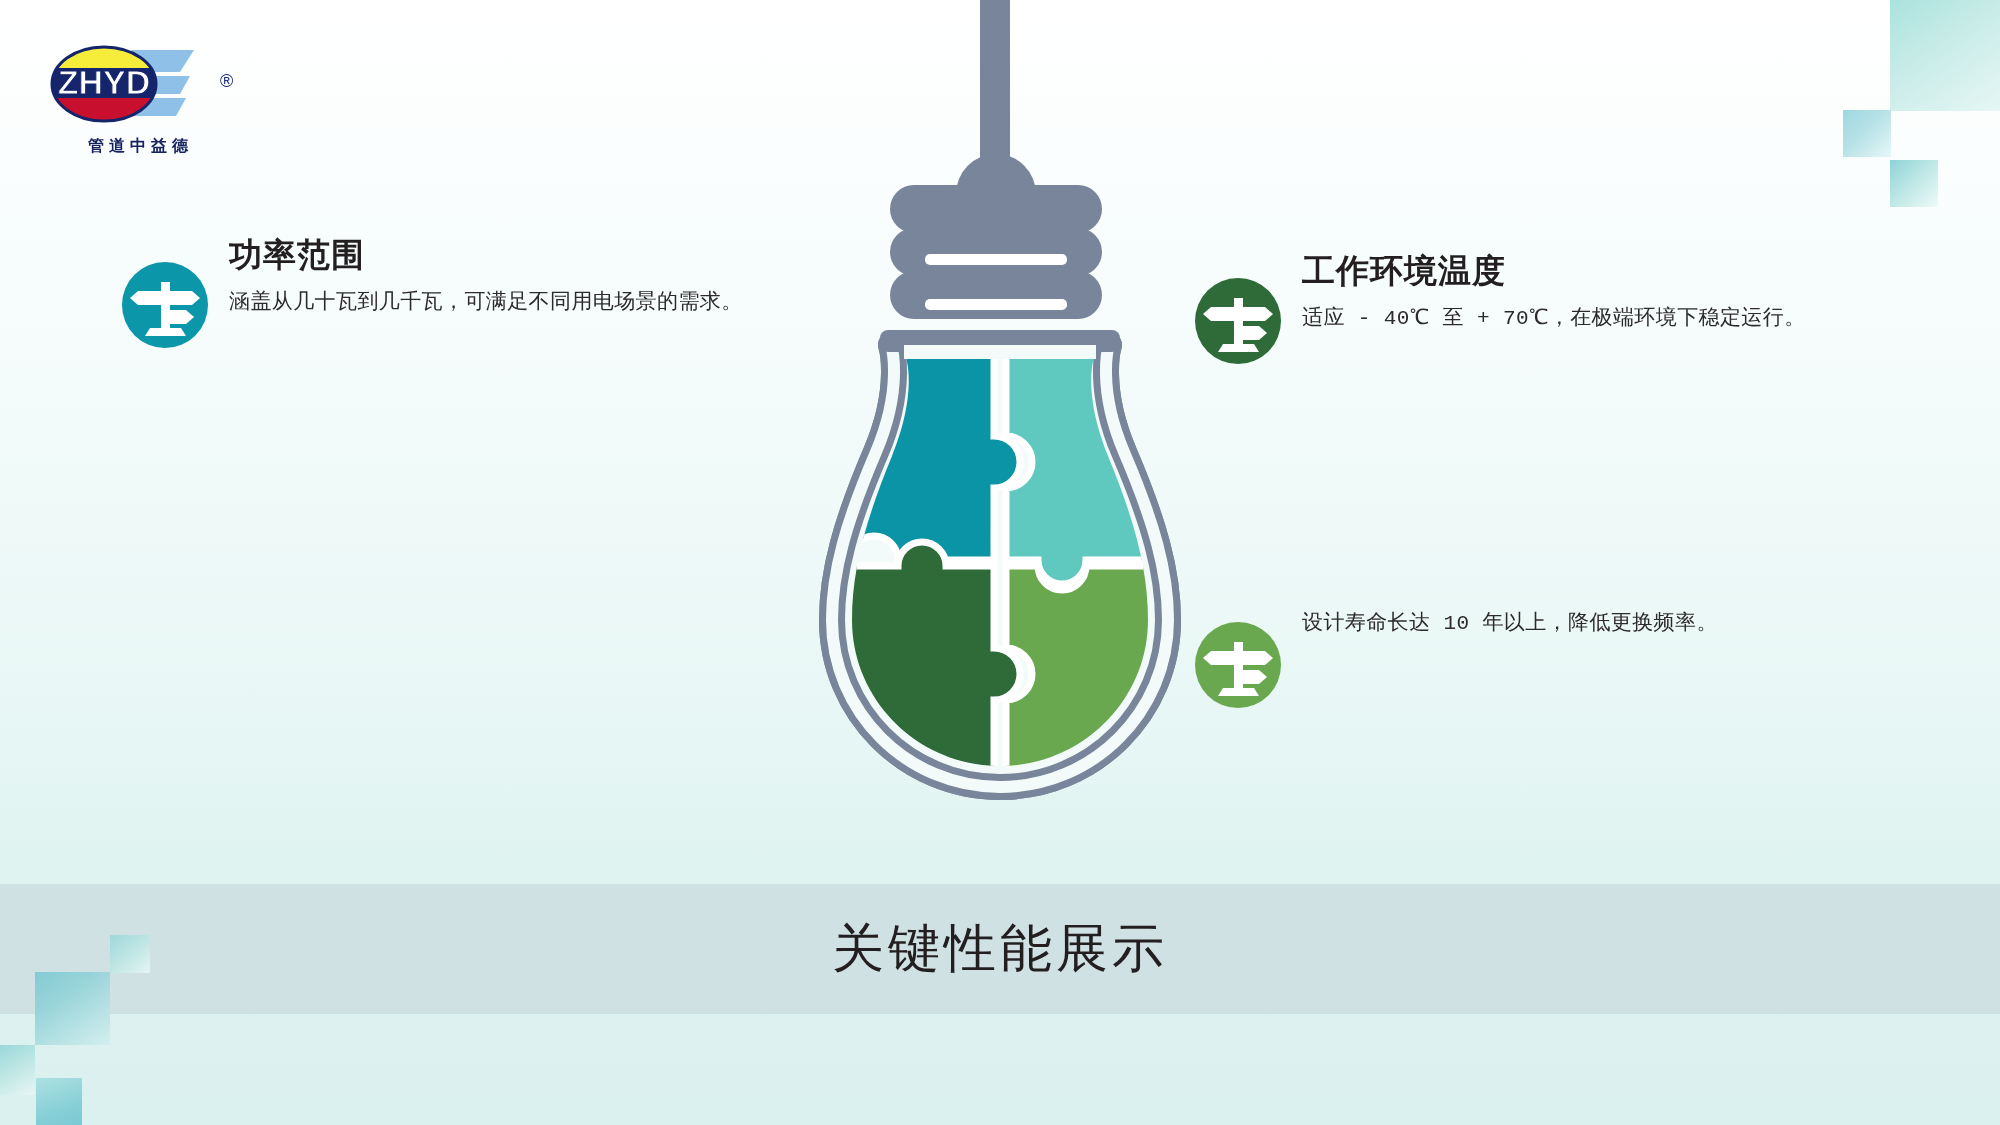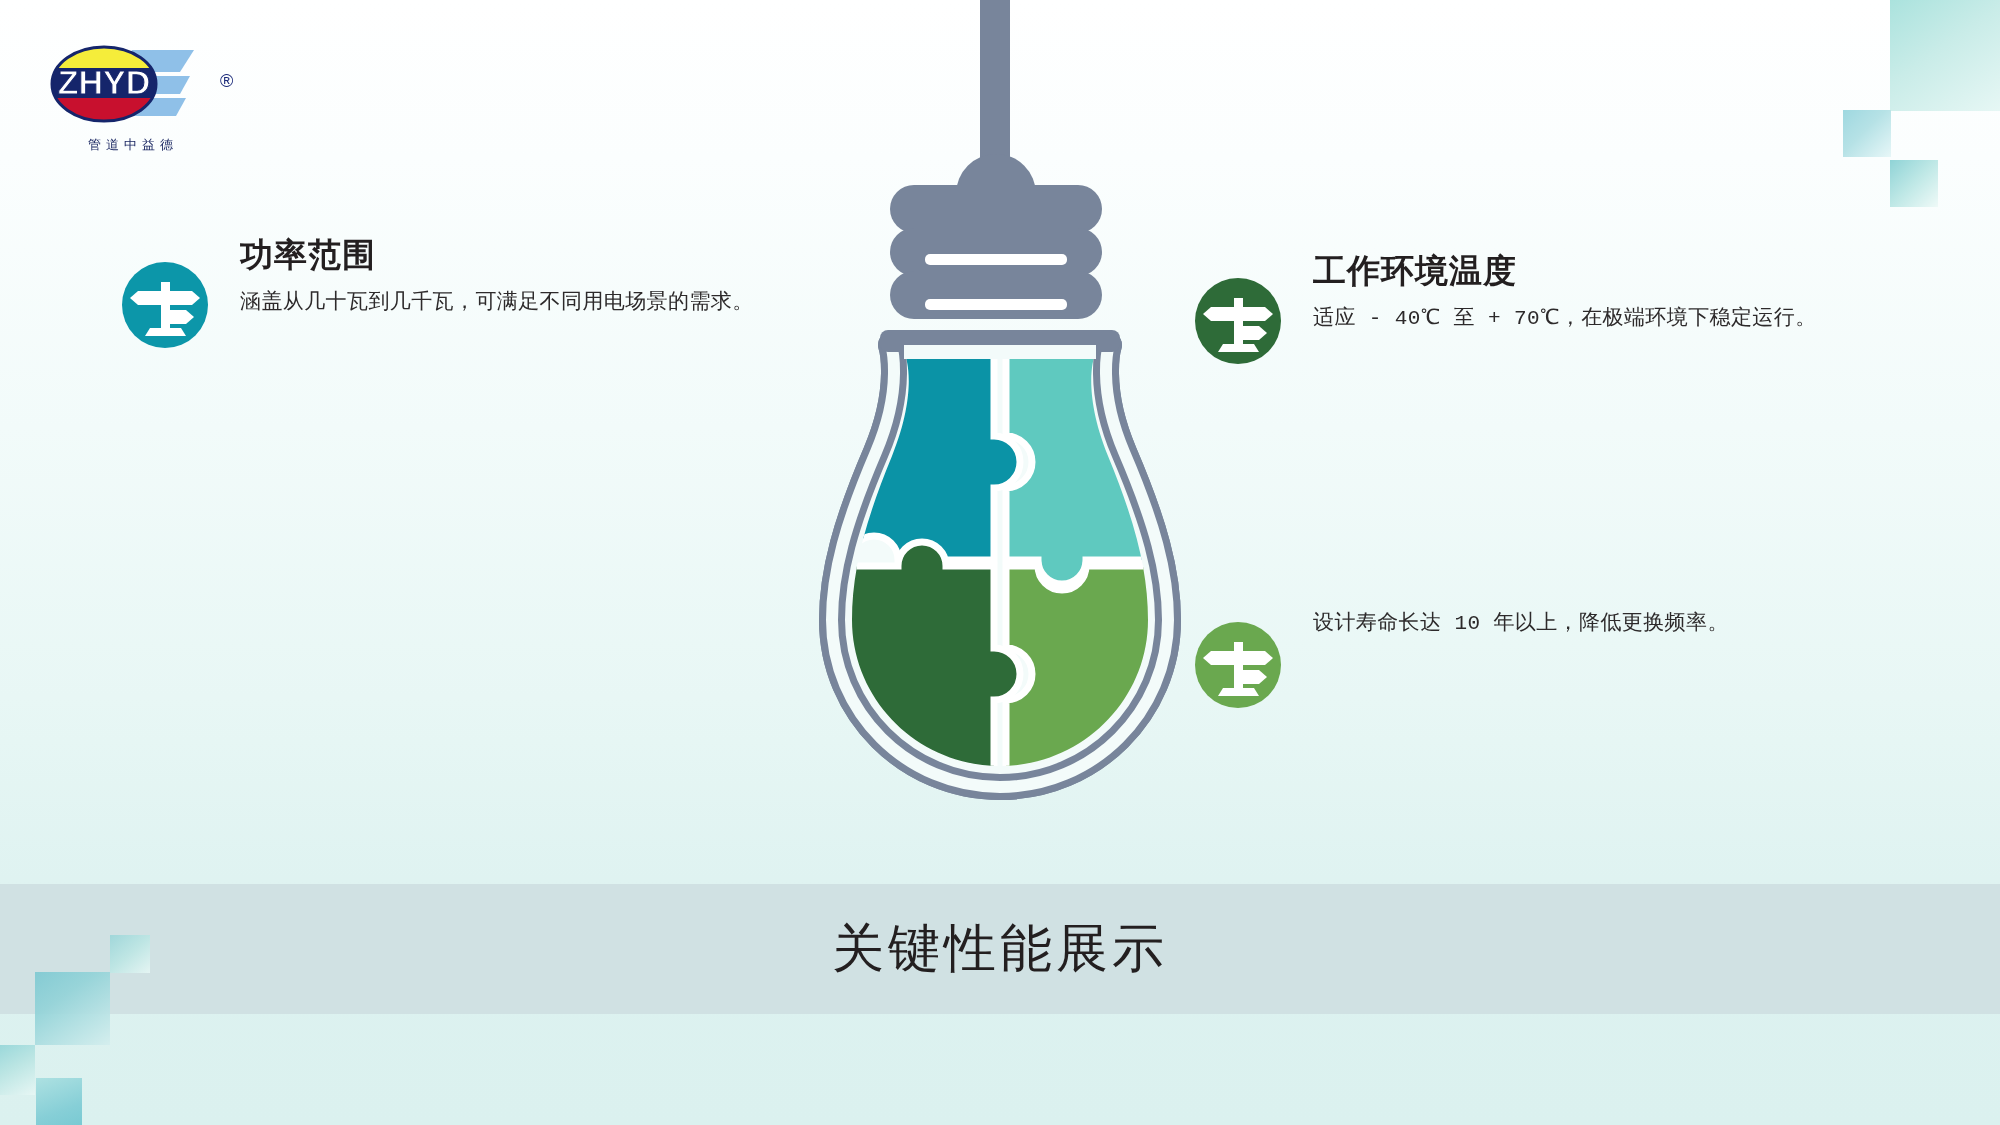--- a/index.html
+++ b/index.html
@@ -82,22 +82,22 @@
     font-family: "Liberation Sans", sans-serif;
     font-size: 18px;
     color: #1b2a7a;
     line-height: 1;
   }
   .logo-cn {
     position: absolute;
     left: 48px;
     top: 104px;
     font-family: "Liberation Sans", sans-serif;
-    font-weight: normal;
-    font-size: 13px;
+    font-weight: bold;
+    font-size: 16px;
     letter-spacing: 5px;
     color: #16235f;
     white-space: nowrap;
   }
 
   
   #bulb {
     position: absolute;
     left: 780px;
     top: 0px;
@@ -114,21 +114,21 @@
   .feature .badge {
     flex: 0 0 auto;
     width: 86px;
     height: 86px;
     border-radius: 50%;
     position: relative;
     margin-top: 26px;
   }
   .feature .badge svg { position: absolute; left: 0; top: 0; }
   .feature .copy {
-    margin-left: 32px;
+    margin-left: 21px;
     max-width: 560px;
   }
   .feature .ftitle {
     font-family: "Liberation Sans", sans-serif;
     font-weight: bold;
     font-size: 33px;
     color: #231f20;
     line-height: 1.18;
     letter-spacing: 1px;
     white-space: nowrap;

